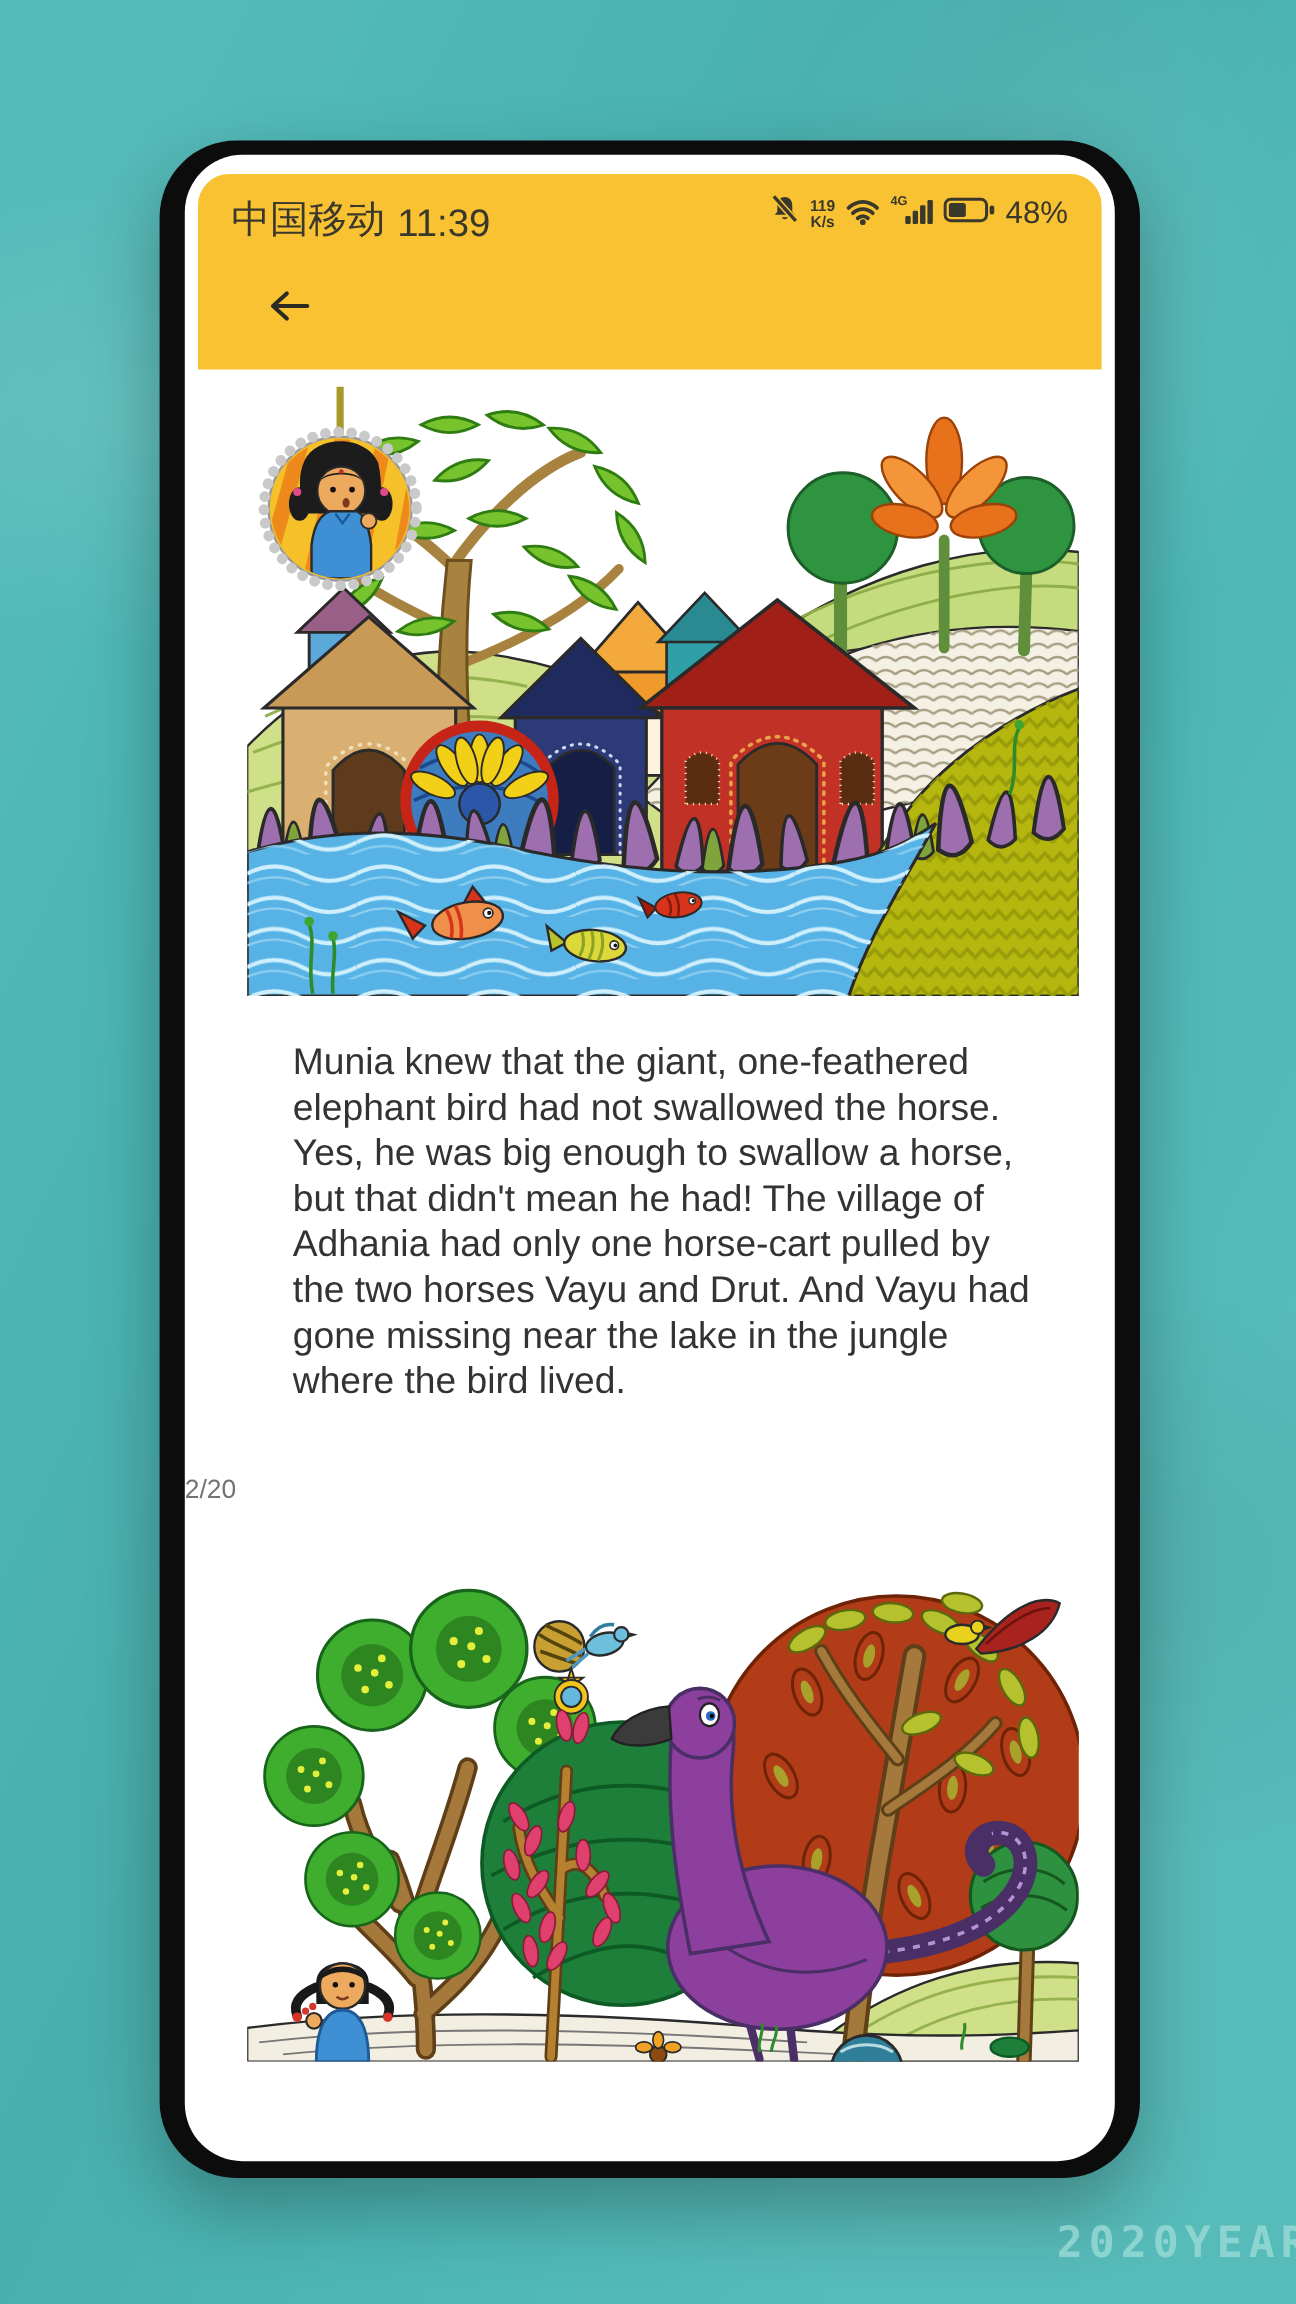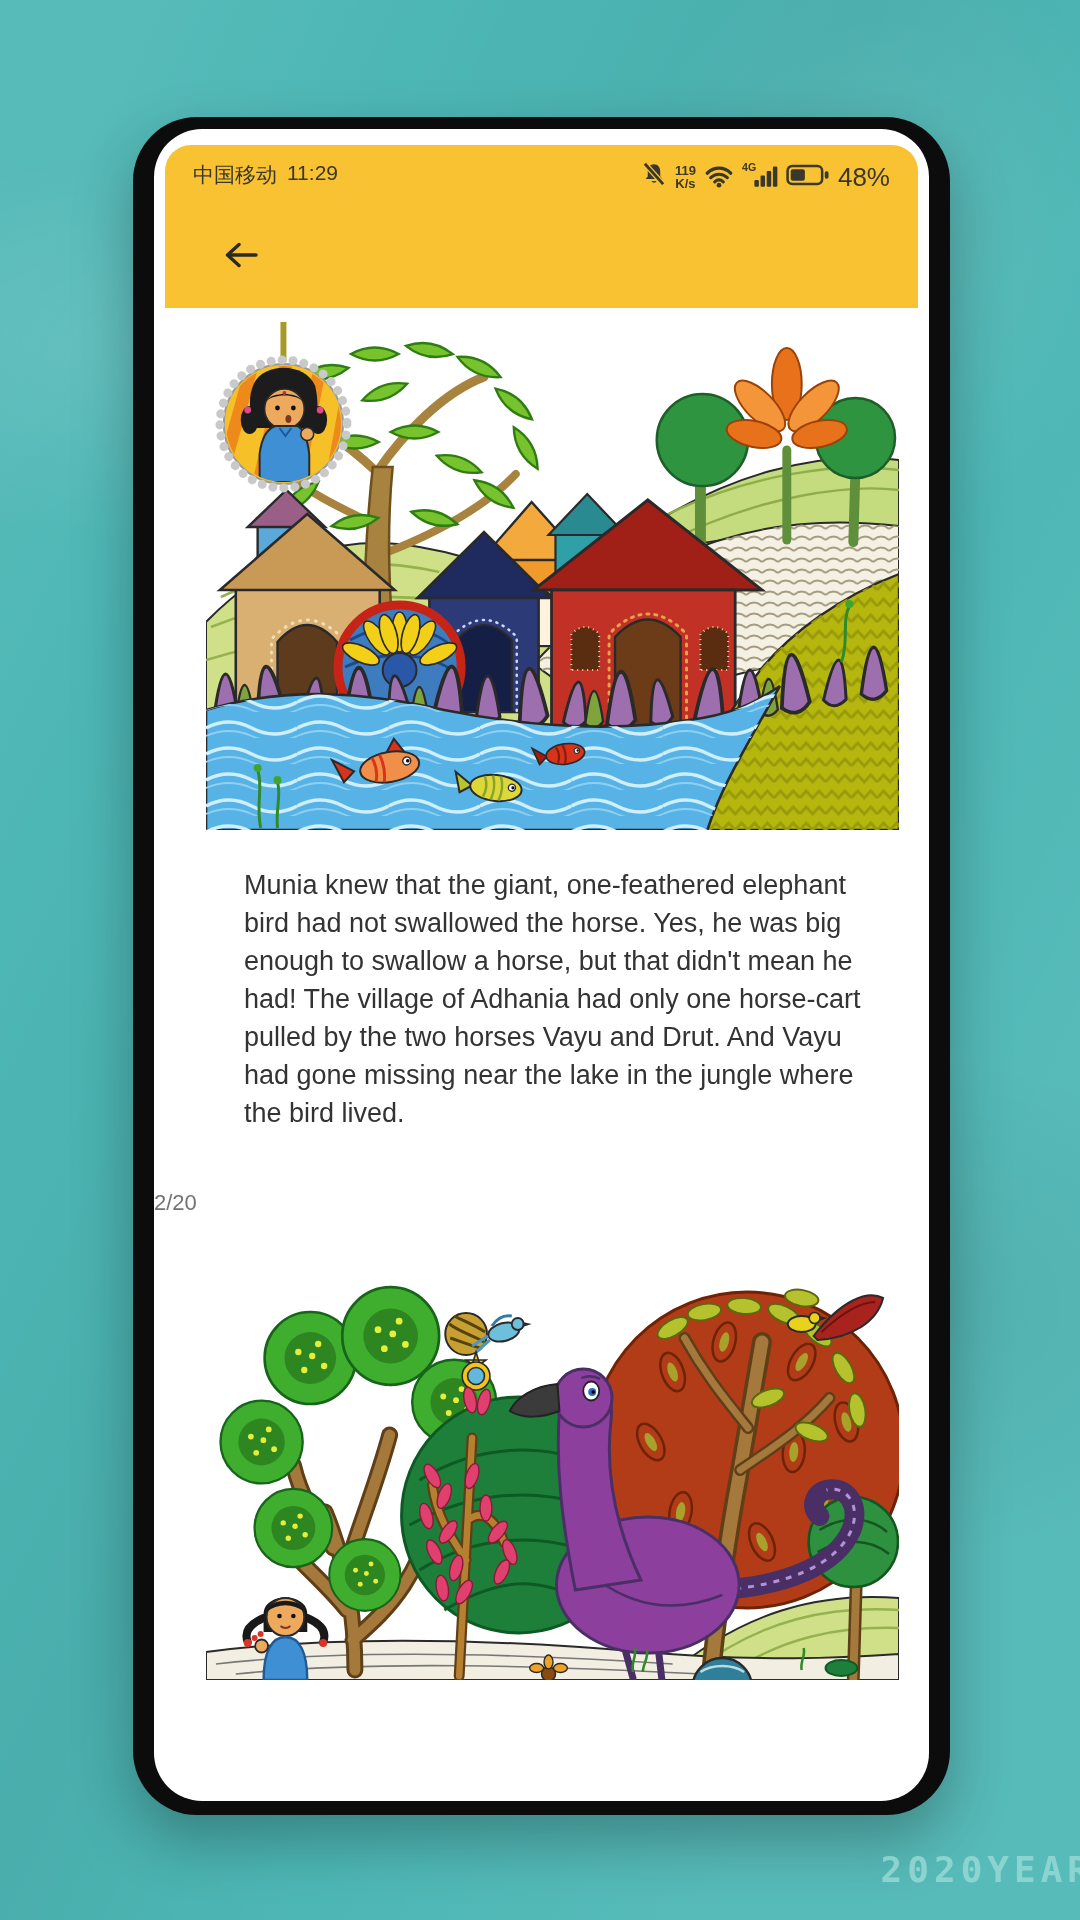--- a/index.html
+++ b/index.html
@@ -14,51 +14,51 @@
     position:relative;
   }
   .phone{position:absolute;left:133px;top:117px;width:817px;height:1698px;
     background:#0c0c0c;border-radius:64px;box-sizing:border-box;
     padding:12px 21px 14px 21px;box-shadow:0 26px 60px rgba(0,0,0,0.28);}
   .screen{width:100%;height:100%;background:#ffffff;border-radius:48px;overflow:hidden;position:relative;}
 
   .header-block{margin:16px 11px 0;height:163px;background:#f8c233;
     border-radius:26px 26px 0 0;box-sizing:border-box;padding:16px 28px 0;}
   .status-row{display:flex;justify-content:space-between;align-items:flex-start;height:38px;color:#3a372b;}
-  .status-left{display:flex;align-items:flex-start;gap:10px;font-size:21px;font-weight:500;}
+  .status-left{display:flex;align-items:flex-end;gap:10px;font-size:32px;font-weight:500;}
   .status-right{display:flex;align-items:center;gap:8px;color:#3a372b;}
   .net-speed{display:flex;flex-direction:column;align-items:center;line-height:13px;font-size:13px;font-weight:700;}
   .batt-text{font-size:26px;font-weight:500;text-align:right;}
   .nav-row{position:relative;margin-top:25px;height:70px;display:flex;align-items:center;}
   .back-btn{position:absolute;left:28px;top:14px;width:40px;height:36px;cursor:pointer;background:none;border:none;padding:0;}
   .page-title{flex:1;text-align:center;font-size:31px;font-weight:700;color:#161616;letter-spacing:0.3px;}
 
   .illus-1{margin:14px 30px 0 52px;height:508px;}
   .illus-2{margin:64px 30px 0 52px;height:400px;}
   .illus-1 svg,.illus-2 svg{width:100%;height:100%;display:block;}
 
-  .story-text{margin:36px 56px 0 90px;font-size:27px;line-height:38px;color:#333333;}
+  .story-text{margin:36px 56px 0 90px;font-size:31px;line-height:38px;color:#333333;}
   .story-text p{margin:0;}
   .story-text p + p{margin-top:38px;}
   .page-indicator{margin:58px 36px 0 0;text-align:left;font-size:22px;color:#737373;font-weight:500;}
 
   .watermark{position:absolute;right:-14px;bottom:30px;font-size:36px;font-weight:700;
     letter-spacing:5px;color:#96d9d4;opacity:0.85;font-family:"DejaVu Sans Mono",monospace;white-space:nowrap;}
 </style>
 </head>
 <body>
 
 <div class="phone">
   <div class="screen">
 
     <div class="header-block">
       <div class="status-row">
         <div class="status-left">
           <span>中国移动</span>
-          <span>11:29</span>
+          <span>11:39</span>
         </div>
         <div class="status-right">
           <span>
             <svg width="26" height="28" viewBox="0 0 24 26">
               <path d="M12,3 C8.2,3 6.2,6 6.2,9.8 L6.2,14.4 L4.2,16.6 L19.8,16.6 L17.8,14.4 L17.8,9.8 C17.8,6 15.8,3 12,3 Z" fill="#3a372b"></path>
               <path d="M9.6,18.6 a2.6,2.6 0 0 0 4.8,0 Z" fill="#3a372b"></path>
               <line x1="3.5" y1="2.5" x2="20.5" y2="21.5" stroke="#f8c233" stroke-width="5"></line>
               <line x1="3.5" y1="2.5" x2="20.5" y2="21.5" stroke="#3a372b" stroke-width="2.6"></line>
             </svg>
           </span>

